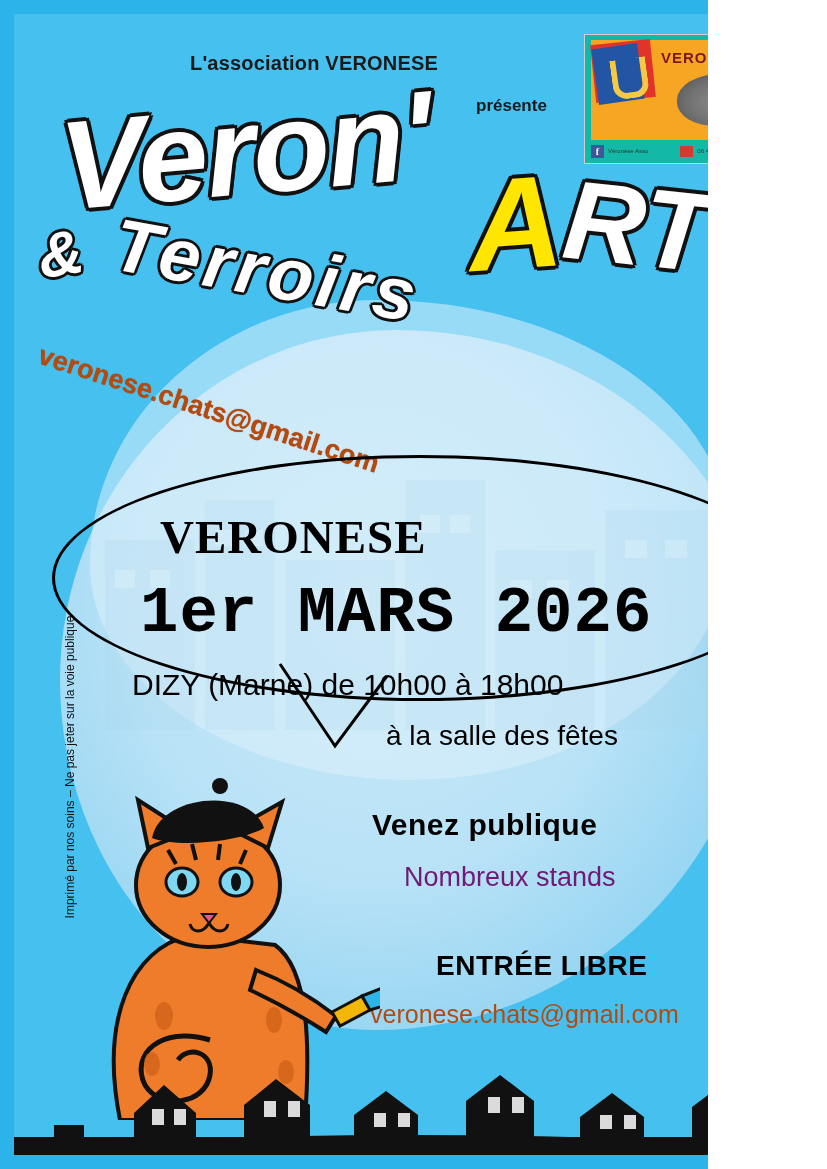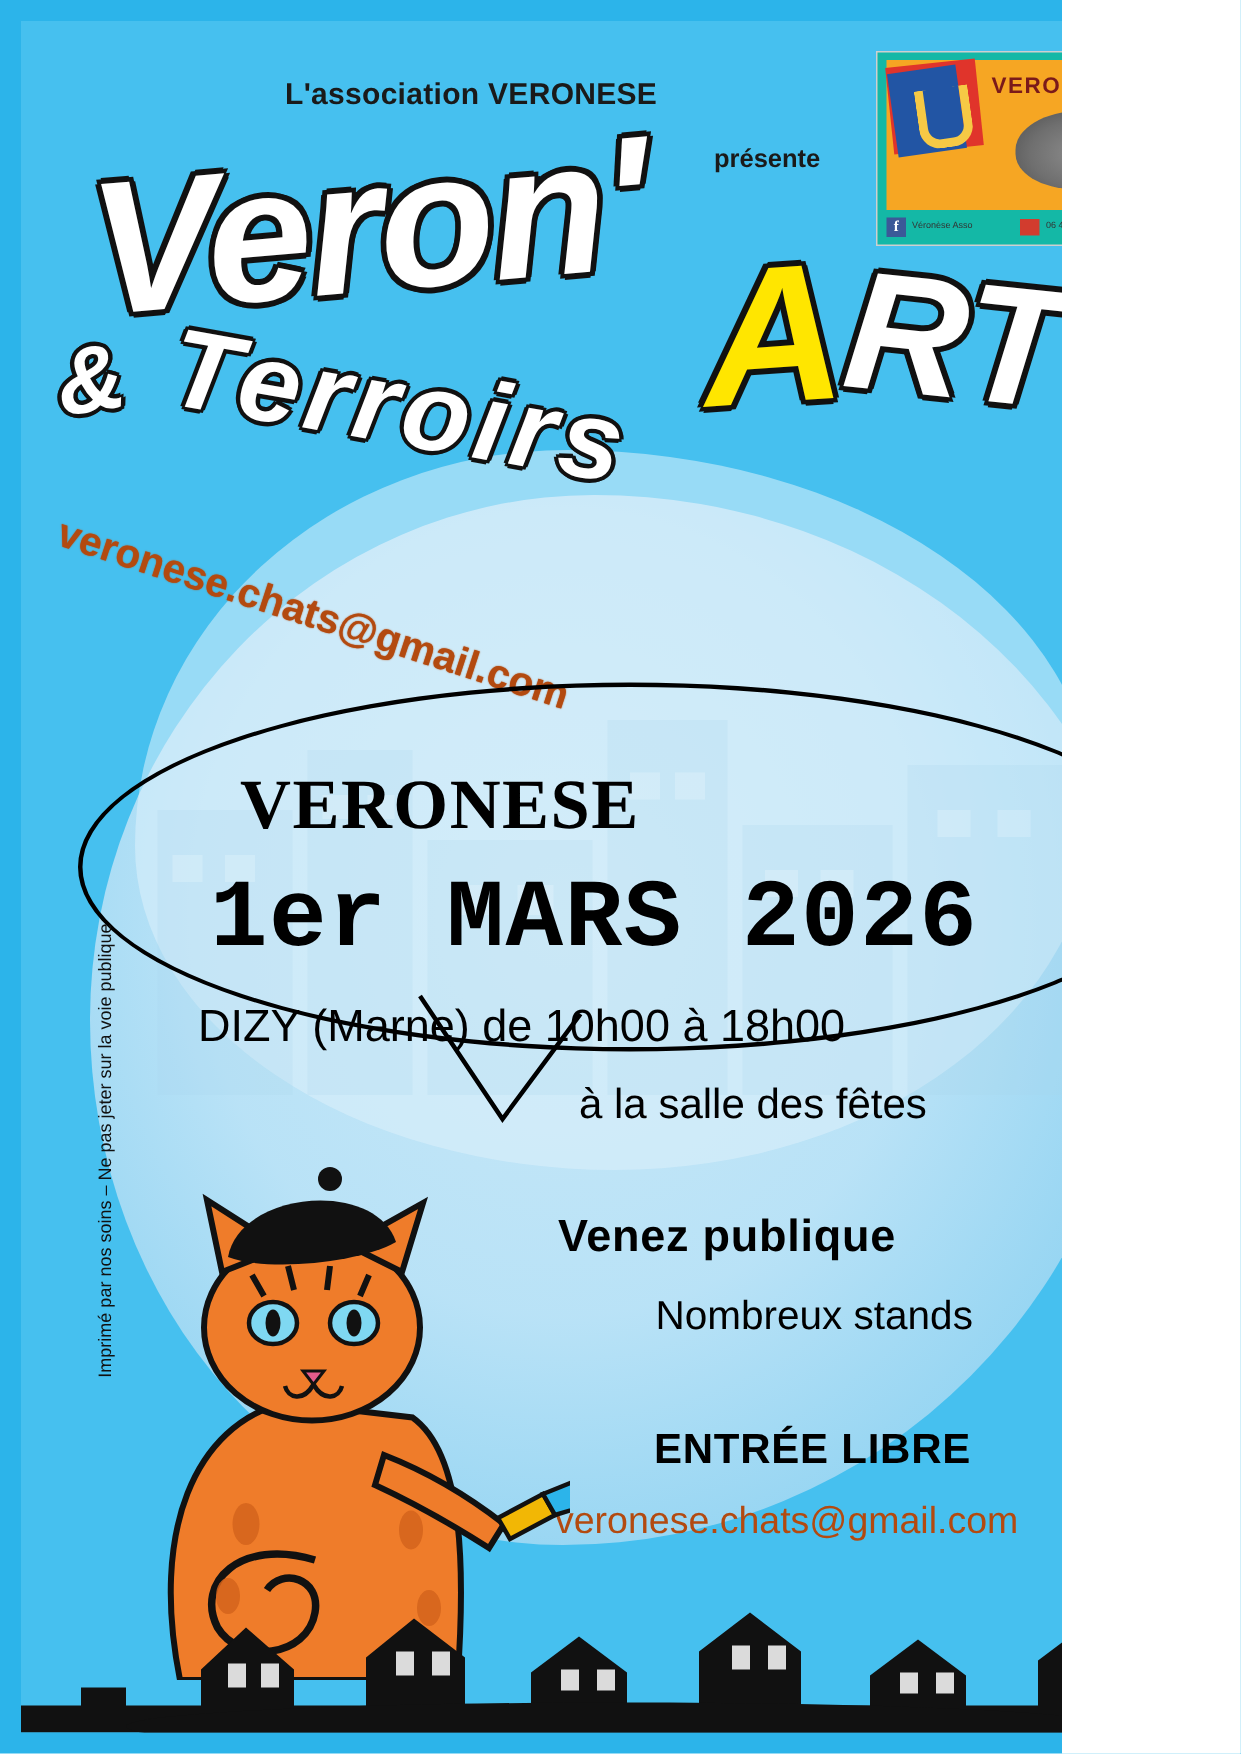--- a/index.html
+++ b/index.html
@@ -282,22 +282,21 @@
     left: 372px; top: 808px;
     font-size: 30px;
     font-weight: bold;
     color: #000;
     letter-spacing: 0.5px;
   }
   .stands {
     position: absolute;
     left: 404px; top: 862px;
     font-size: 27px;
-    color: #000000;
-    margin-left: 33px;
+    color: #701a75;
   }
   .entree {
     position: absolute;
     left: 436px; top: 950px;
     font-size: 28px;
     color: #000;
     letter-spacing: 0.5px;
     font-weight: bold;
   }
   .mail-bottom {

